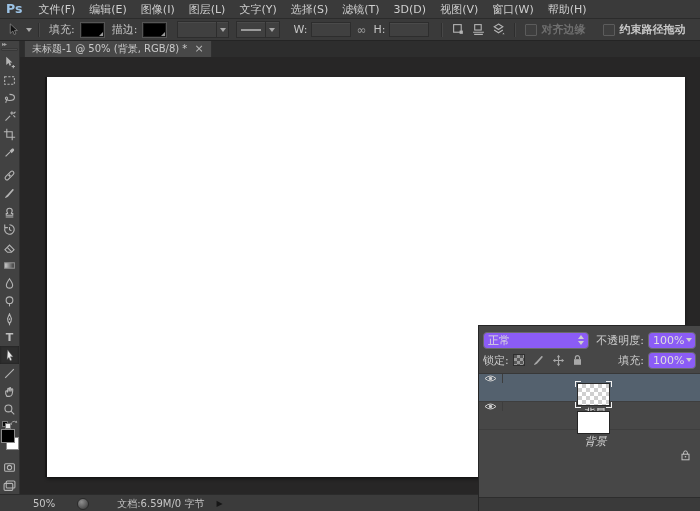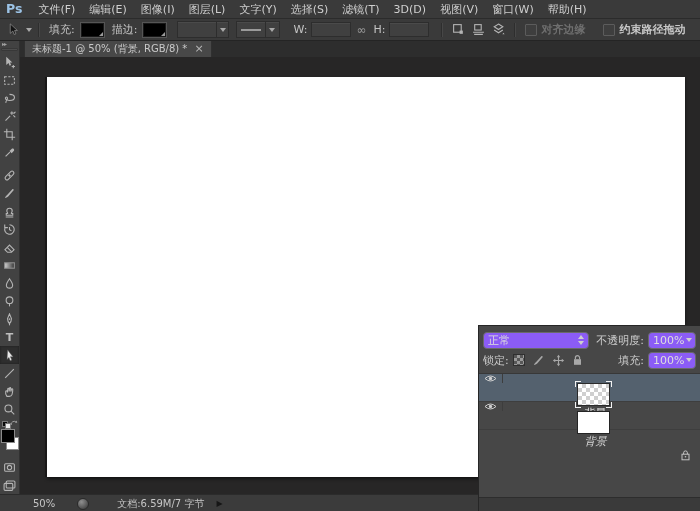--- a/index.html
+++ b/index.html
@@ -428,17 +428,17 @@
       </div>
     </div>
 
     <div class="panel-fill"></div>
     <div class="panel-bottom"></div>
   </div>
 
   <div class="statusbar">
     <span class="zoom-field">50%</span>
     <span class="status-knob"></span>
-    <span class="doc-info">文档:6.59M/7 字节</span>
+    <span class="doc-info">文档:6.59M/0 字节</span>
     <span class="flyout">▶</span>
   </div>
 
 </div>
 
 </body></html>

